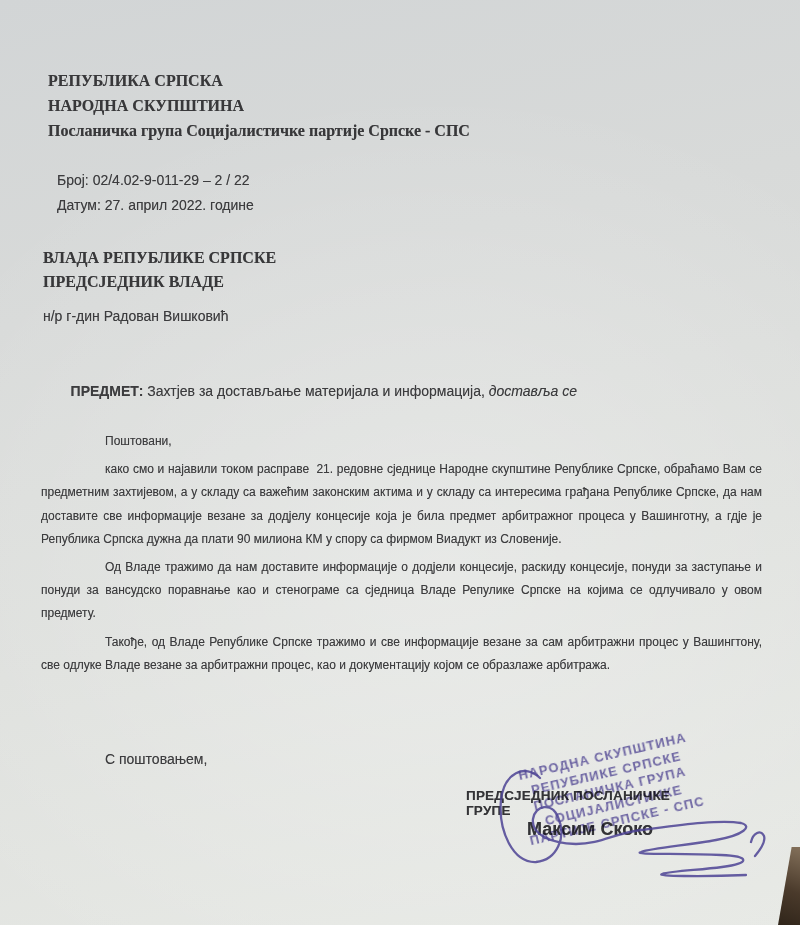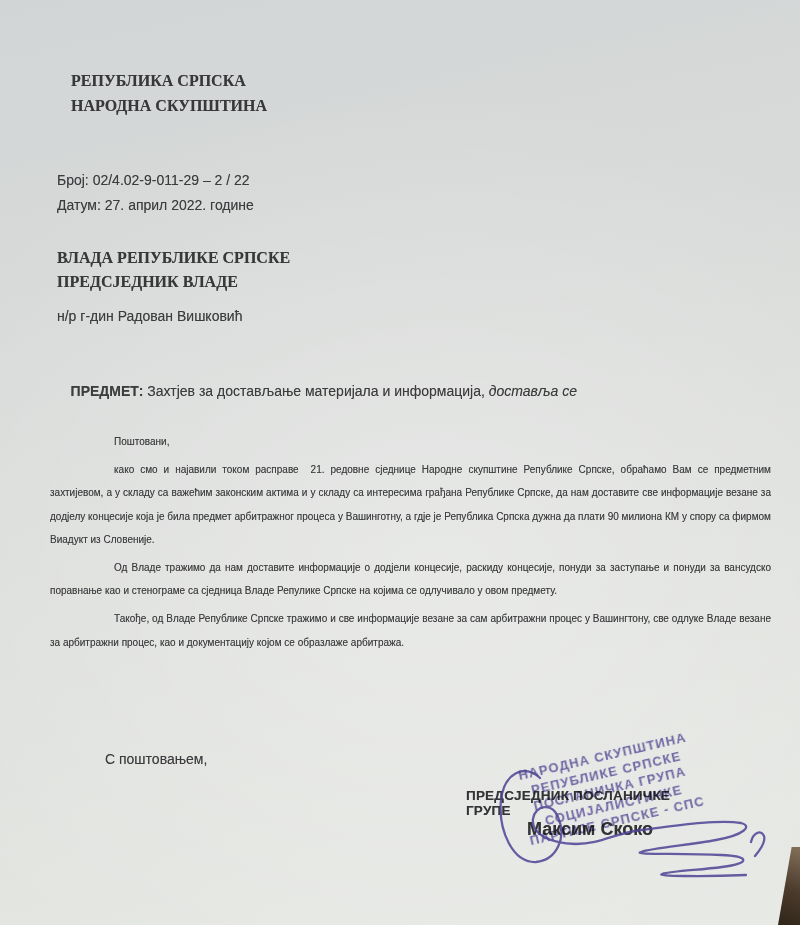--- a/index.html
+++ b/index.html
@@ -7,29 +7,29 @@
     position:relative;width:800px;height:925px;overflow:hidden;
     background:
       radial-gradient(120% 85% at 55% 62%, rgba(255,255,255,.30), rgba(255,255,255,0) 62%),
       linear-gradient(168deg,#d2d5d6 0%,#d8dad9 30%,#dee0dd 62%,#e7e9e5 100%);
     font-family:"Liberation Sans","DejaVu Sans",sans-serif;
     color:#3c3c3e;
     text-shadow:0 0 .6px rgba(70,70,72,.5);
   }
   .abs{position:absolute;}
   .serifbold{font-family:"Liberation Serif","DejaVu Serif",serif;font-weight:700;color:#38383a;}
-  .letterhead{left:71px;top:68px;font-size:16px;line-height:25px;}
+  .letterhead{left:48px;top:68px;font-size:16px;line-height:25px;}
   .refblock{left:57px;top:168px;font-size:14px;line-height:24.5px;}
-  .recipient{left:57px;top:246px;}
+  .recipient{left:43px;top:246px;}
   .recipient .rl{font-size:16px;line-height:24px;}
   .recipient .att{font-size:14px;margin-top:14px;}
   .subject{left:55px;top:367px;font-size:14px;width:700px;white-space:pre-wrap;}
   .subject .lbl{font-weight:700;margin-top:14px;}
   .subject .em{font-style:italic;}
-  .bodytext{left:50px;top:430px;width:721px;font-size:10px;line-height:23.2px;text-align:justify;}
+  .bodytext{left:41px;top:430px;width:721px;font-size:12px;line-height:23.2px;text-align:justify;}
   .bodytext p{margin:0 0 5px;text-indent:64px;white-space:pre-wrap;}
   .salutation{margin:0 0 7px;text-indent:64px;}
   .closing{left:105px;top:751px;font-size:14px;}
   .sigtitle{left:466px;top:788px;width:244px;text-align:left;font-weight:700;font-size:13.5px;letter-spacing:.2px;color:#333336;}
   .signame{left:510px;top:819px;width:160px;text-align:center;font-weight:700;font-size:18px;color:#333336;}
   .stamp{
     left:490px;top:748px;width:240px;text-align:center;
     transform:rotate(-13deg);
     color:#5c50a5;font-weight:700;font-size:13px;line-height:16.6px;letter-spacing:1.1px;
     opacity:.82;mix-blend-mode:multiply;filter:blur(.35px);
@@ -44,20 +44,21 @@
   }
 </style>
 </head>
 <body>
 
 <div class="photo">
 
   <div class="abs letterhead serifbold">
     <div>РЕПУБЛИКА СРПСКА</div>
     <div>НАРОДНА СКУПШТИНА</div>
+    <div>Посланичка група Социјалистичке партије Српске - СПС</div>
   </div>
 
   <div class="abs refblock">
     <div>Број: 02/4.02-9-011-29 – 2 / 22</div>
     <div>Датум: 27. април 2022. године</div>
   </div>
 
   <div class="abs recipient">
     <div class="rl serifbold">ВЛАДА РЕПУБЛИКЕ СРПСКЕ</div>
     <div class="rl serifbold">ПРЕДСЈЕДНИК ВЛАДЕ</div>

